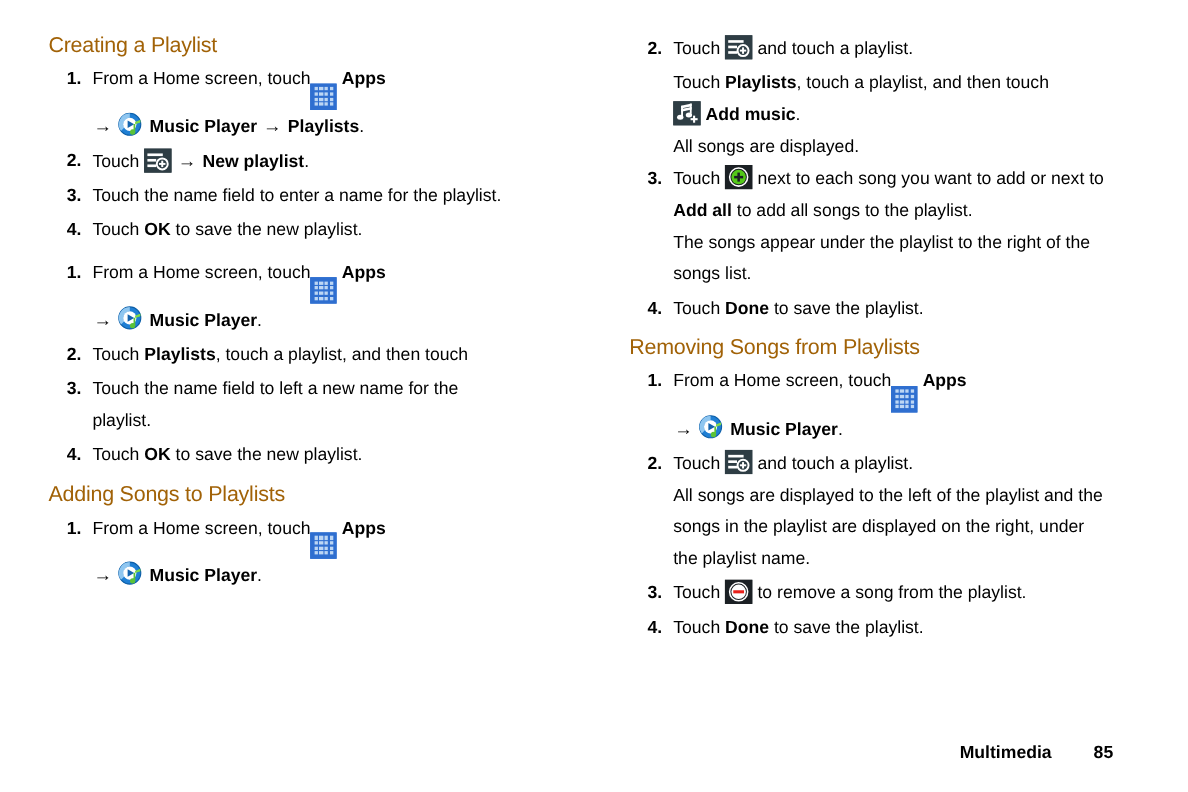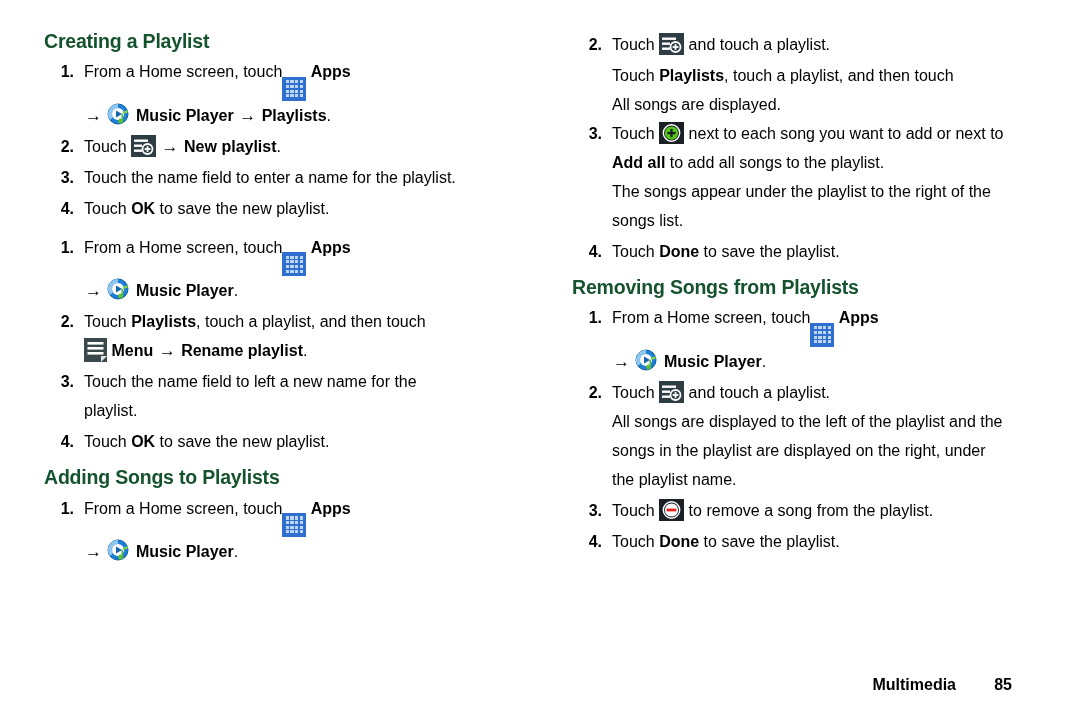--- a/index.html
+++ b/index.html
@@ -23,23 +23,23 @@
   }
   .col {
     position: absolute;
     top: 30px;
     width: 490px;
   }
   .col-left  { left: 44px; }
   .col-right { left: 572px; }
 
   h2.section-head {
-    color: #14532d;
+    color: #a16207;
     font-size: 19.5px;
-    font-weight: bold;
+    font-weight: normal;
     margin: 0 0 4px 0;
     padding: 0;
     letter-spacing: -0.2px;
     line-height: 1.2;
   }
   .sec { margin-bottom: 6px; }
   .sec + .sec { margin-top: 10px; }
 
   
   .step {
@@ -255,34 +255,20 @@
         </div>
       </div>
 
       <div class="step">
         <div class="step-num">2.</div>
         <div class="step-body">
           <span class="ln">
             <span>Touch</span>
             <span class="b">Playlists</span><span>, touch a playlist, and then touch</span>
           </span>
-          <span class="ln">
-            <span class="ico ico-sq menu">
-              <svg width="23" height="24" viewBox="0 0 23 24">
-                <path d="M0 0 H23 V18 L17 24 H0 Z" fill="#39494b"></path>
-                <path d="M23 18 L17 24 L17 18 Z" fill="#dfe4e3"></path>
-                <rect x="3.5" y="4" width="16" height="2.6" fill="#ffffff"></rect>
-                <rect x="3.5" y="9" width="16" height="2.6" fill="#ffffff"></rect>
-                <rect x="3.5" y="14" width="16" height="2.6" fill="#ffffff"></rect>
-              </svg>
-            </span>
-            <span class="b">Menu</span>
-            <span class="arrow">→</span>
-            <span class="b">Rename playlist</span><span>.</span>
-          </span>
         </div>
       </div>
 
       <div class="step">
         <div class="step-num">3.</div>
         <div class="step-body">
           <span class="ln">Touch the name field to left a new name for the</span>
           <span class="ln">playlist.</span>
         </div>
       </div>
@@ -367,20 +353,36 @@
           <span>and touch a playlist.</span>
         </div>
       </div>
 
 
       <div class="cont">
         <span class="ln">
           <span>Touch</span>
           <span class="b">Playlists</span><span>, touch a playlist, and then touch</span>
         </span>
+        <span class="ln">
+          <span class="ico ico-sq">
+            <svg width="25" height="22" viewBox="0 0 25 22">
+              <rect width="25" height="22" fill="#2e3d44"></rect>
+              <path d="M7.2 4.2 L16.8 2.2 L16.8 4.6 L7.2 6.6 Z" fill="#ffffff"></path>
+              <path d="M7.2 7.2 L16.8 5.2 L16.8 7.6 L7.2 9.6 Z" fill="#ffffff"></path>
+              <rect x="7.2" y="4.2" width="1.7" height="10" fill="#ffffff"></rect>
+              <rect x="15.1" y="2.2" width="1.7" height="9" fill="#ffffff"></rect>
+              <ellipse cx="6.4" cy="14.6" rx="2.9" ry="2.3" fill="#ffffff"></ellipse>
+              <ellipse cx="14.3" cy="12.6" rx="2.9" ry="2.3" fill="#ffffff"></ellipse>
+              <rect x="15.8" y="15.4" width="6.4" height="1.9" fill="#ffffff"></rect>
+              <rect x="18.05" y="13.15" width="1.9" height="6.4" fill="#ffffff"></rect>
+            </svg>
+          </span>
+          <span class="b">Add music</span><span>.</span>
+        </span>
       </div>
 
       <div class="cont">All songs are displayed.</div>
 
       <div class="step">
         <div class="step-num">3.</div>
         <div class="step-body">
           <span class="ln">
             <span>Touch</span>
             <span class="ico ico-sq dark">

